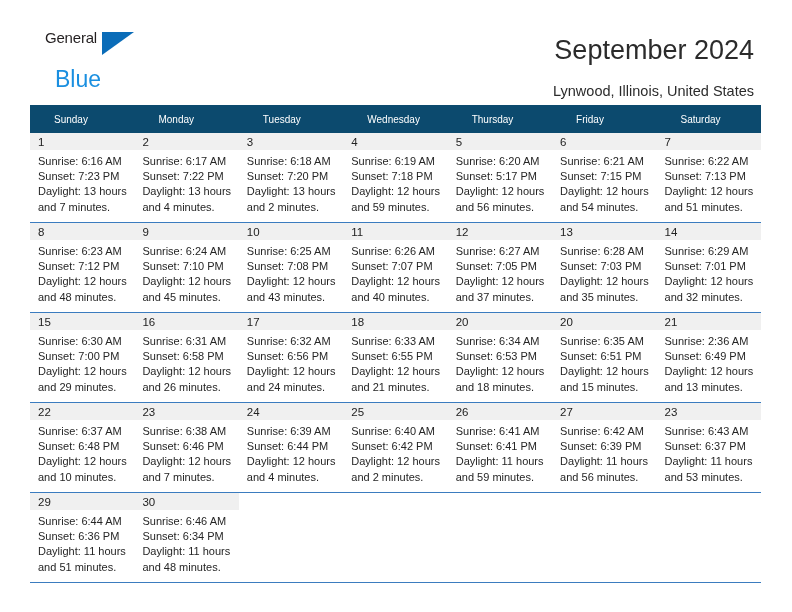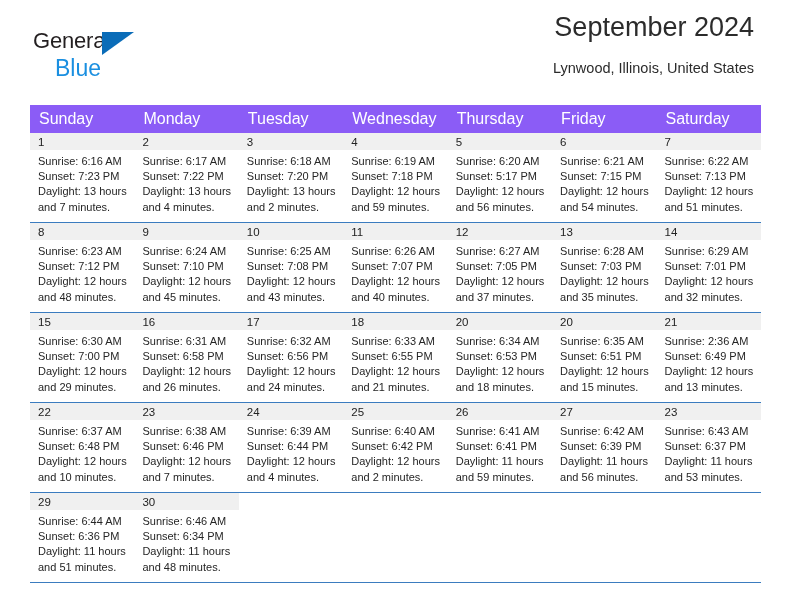--- a/index.html
+++ b/index.html
@@ -32,47 +32,48 @@
     position: absolute;
     left: 33px;
     top: 30px;
     width: 180px;
     height: 52px;
     line-height: 1;
     user-select: none;
   }
   .logo-row1 {
     position: relative;
-    font-size: 22px;
+    font-size: 15px;
     color: #231f20;
     letter-spacing: -0.2px;
     display: block;
     height: 26px;
+    margin-left: 12px;
   }
   .logo-tri {
     position: absolute;
     left: 69px;
     top: 2px;
     width: 0;
     height: 0;
     border-left: 32px solid #0a6cb8;
     border-bottom: 23px solid transparent;
   }
   .logo-row2 {
     display: block;
     font-size: 23px;
     color: #1a8fe0;
     margin-left: 22px;
-    margin-top: 1px;
+    margin-top: 12px;
     height: 26px;
   }
   .title-block {
     position: absolute;
     right: 38px;
-    top: 13px;
+    top: 36px;
     text-align: right;
   }
   .cal-title {
     font-size: 27px;
     color: #2b2b2b;
     font-weight: normal;
     line-height: 1.1;
     white-space: nowrap;
   }
   .cal-subtitle {
@@ -85,26 +86,26 @@
   
   .calendar {
     position: absolute;
     left: 30px;
     top: 105px;
     width: 731px;
     border-collapse: collapse;
     table-layout: fixed;
   }
   .calendar th {
-    background: #8b5cf6;
+    background: #0c4a6e;
     color: #ffffff;
-    font-size: 16px;
+    font-size: 10px;
     font-weight: normal;
     text-align: left;
-    padding: 5px 0 5px 9px;
+    padding: 5px 0 5px 24px;
     height: 18px;
     border: none;
   }
   .calendar td {
     vertical-align: top;
     width: 104.43px;
     padding: 0;
     border: none;
     height: 89px;
   }

